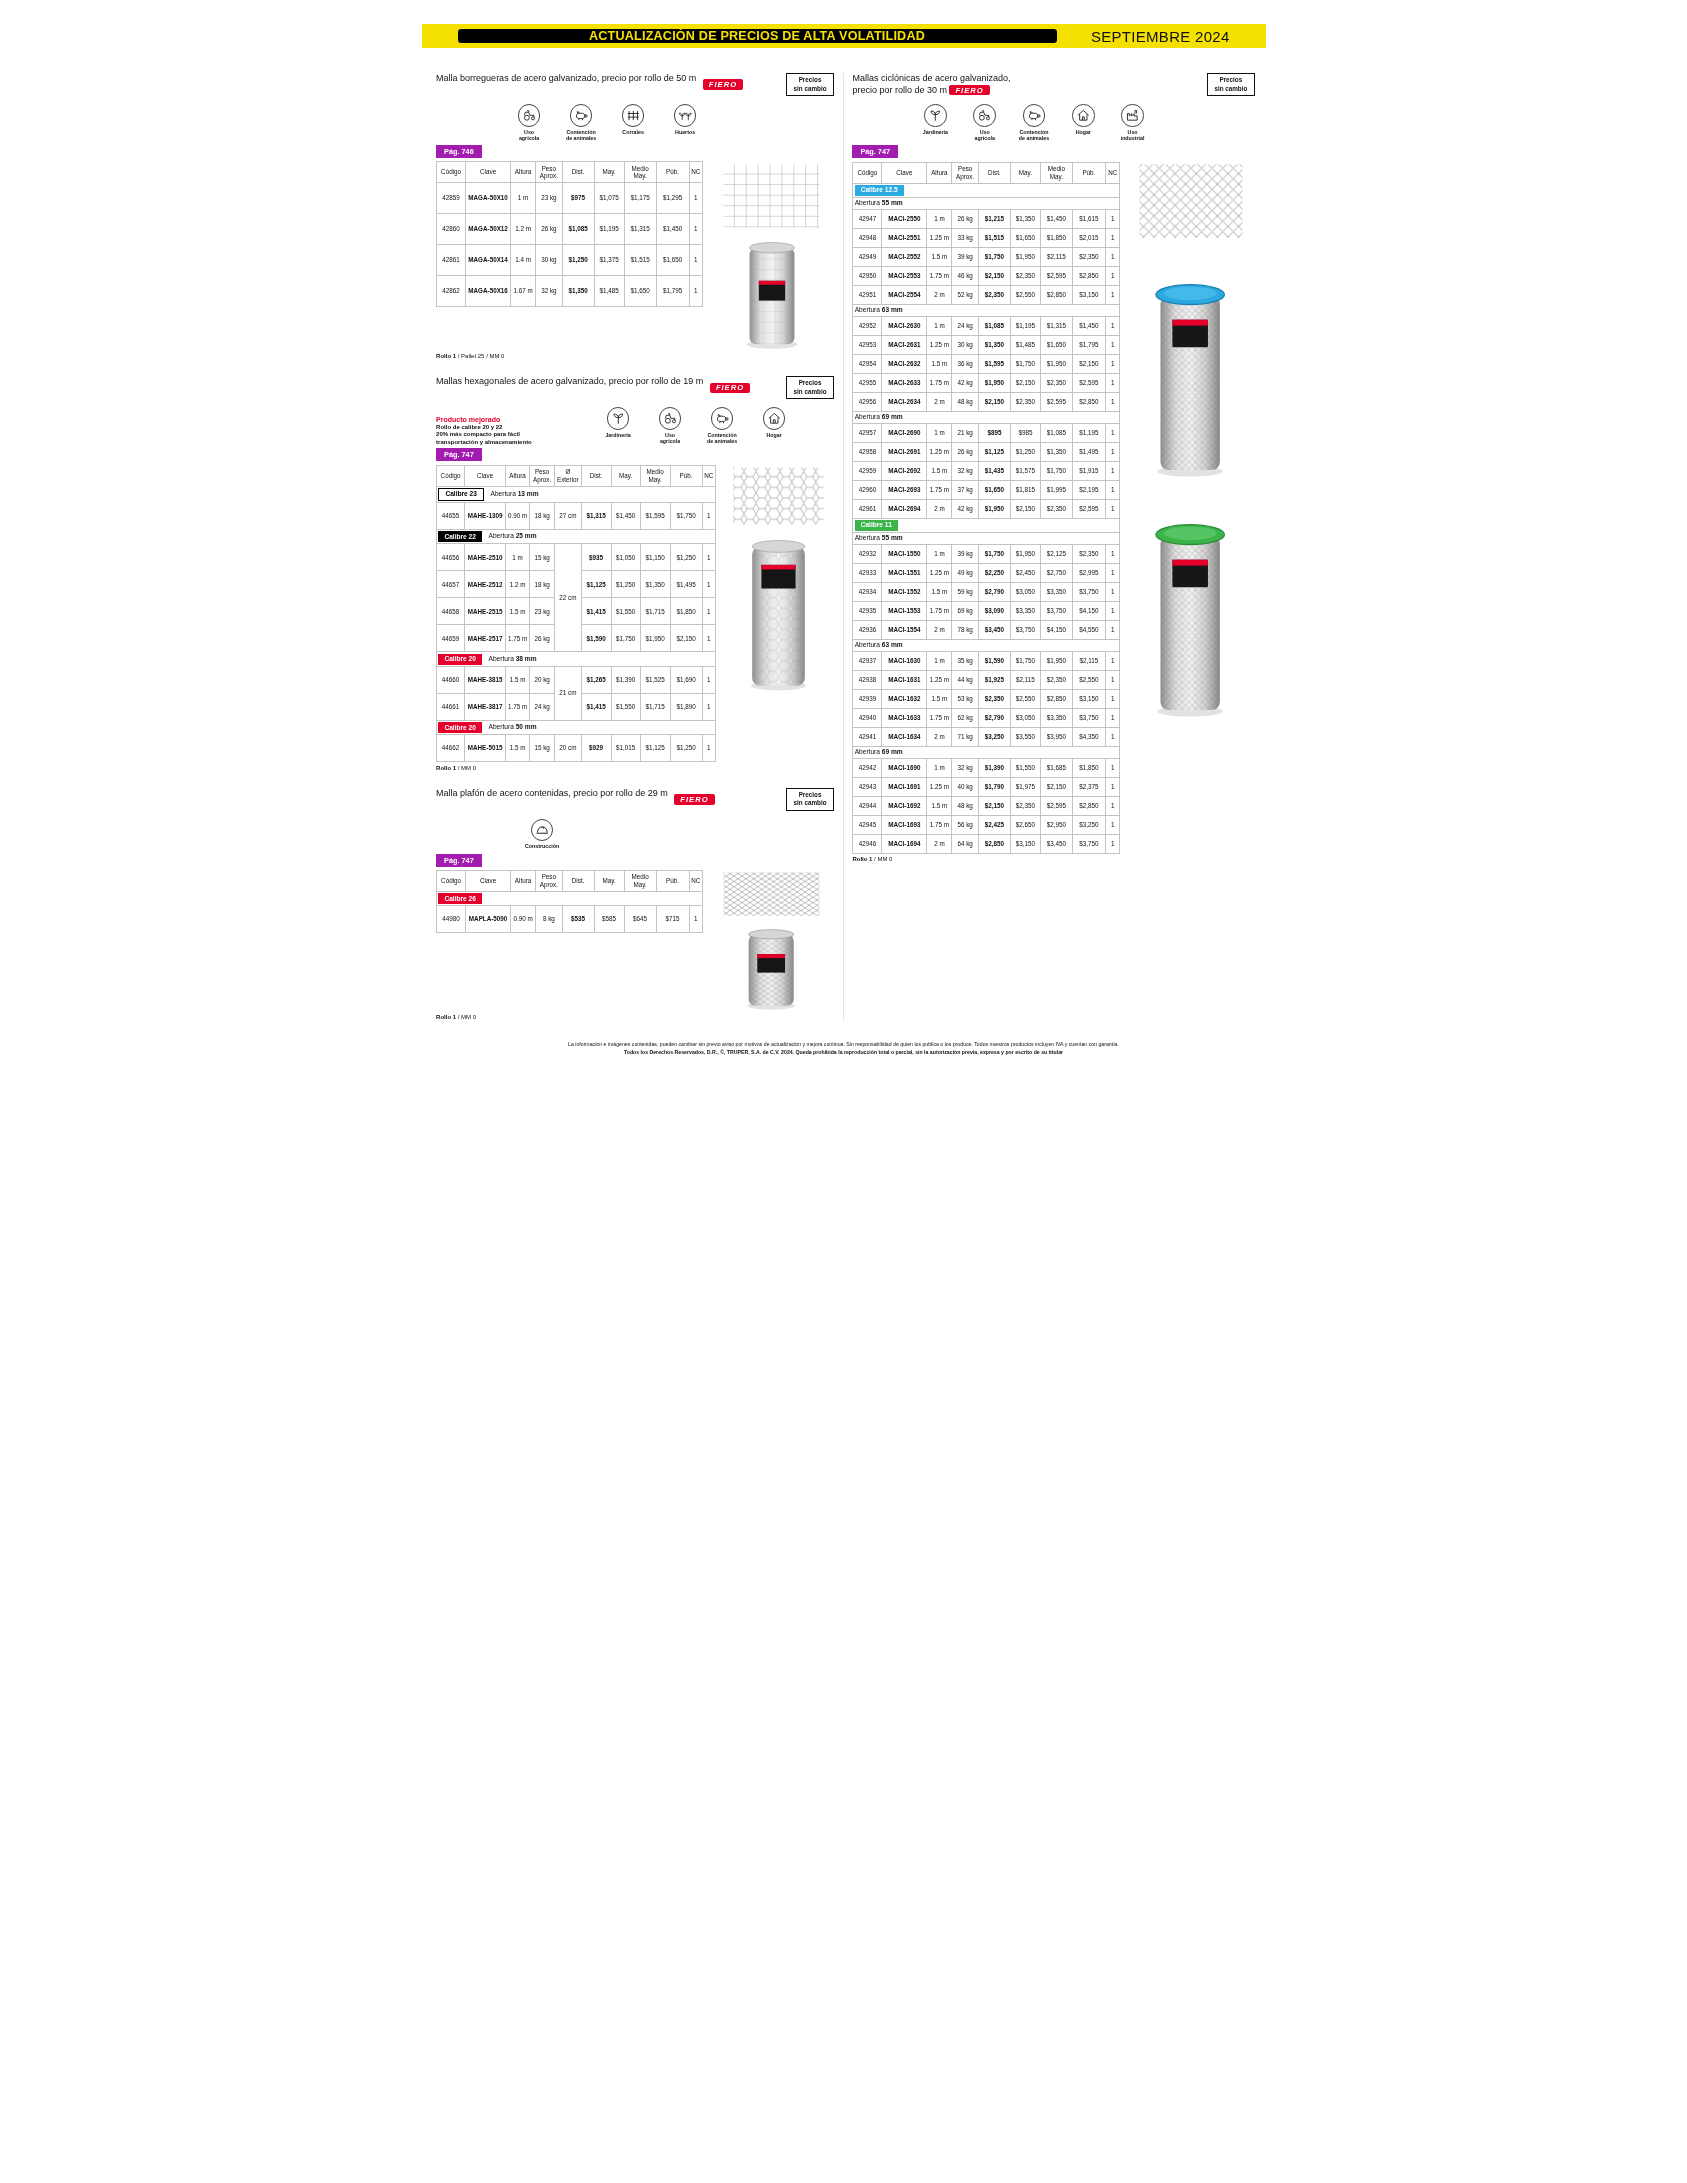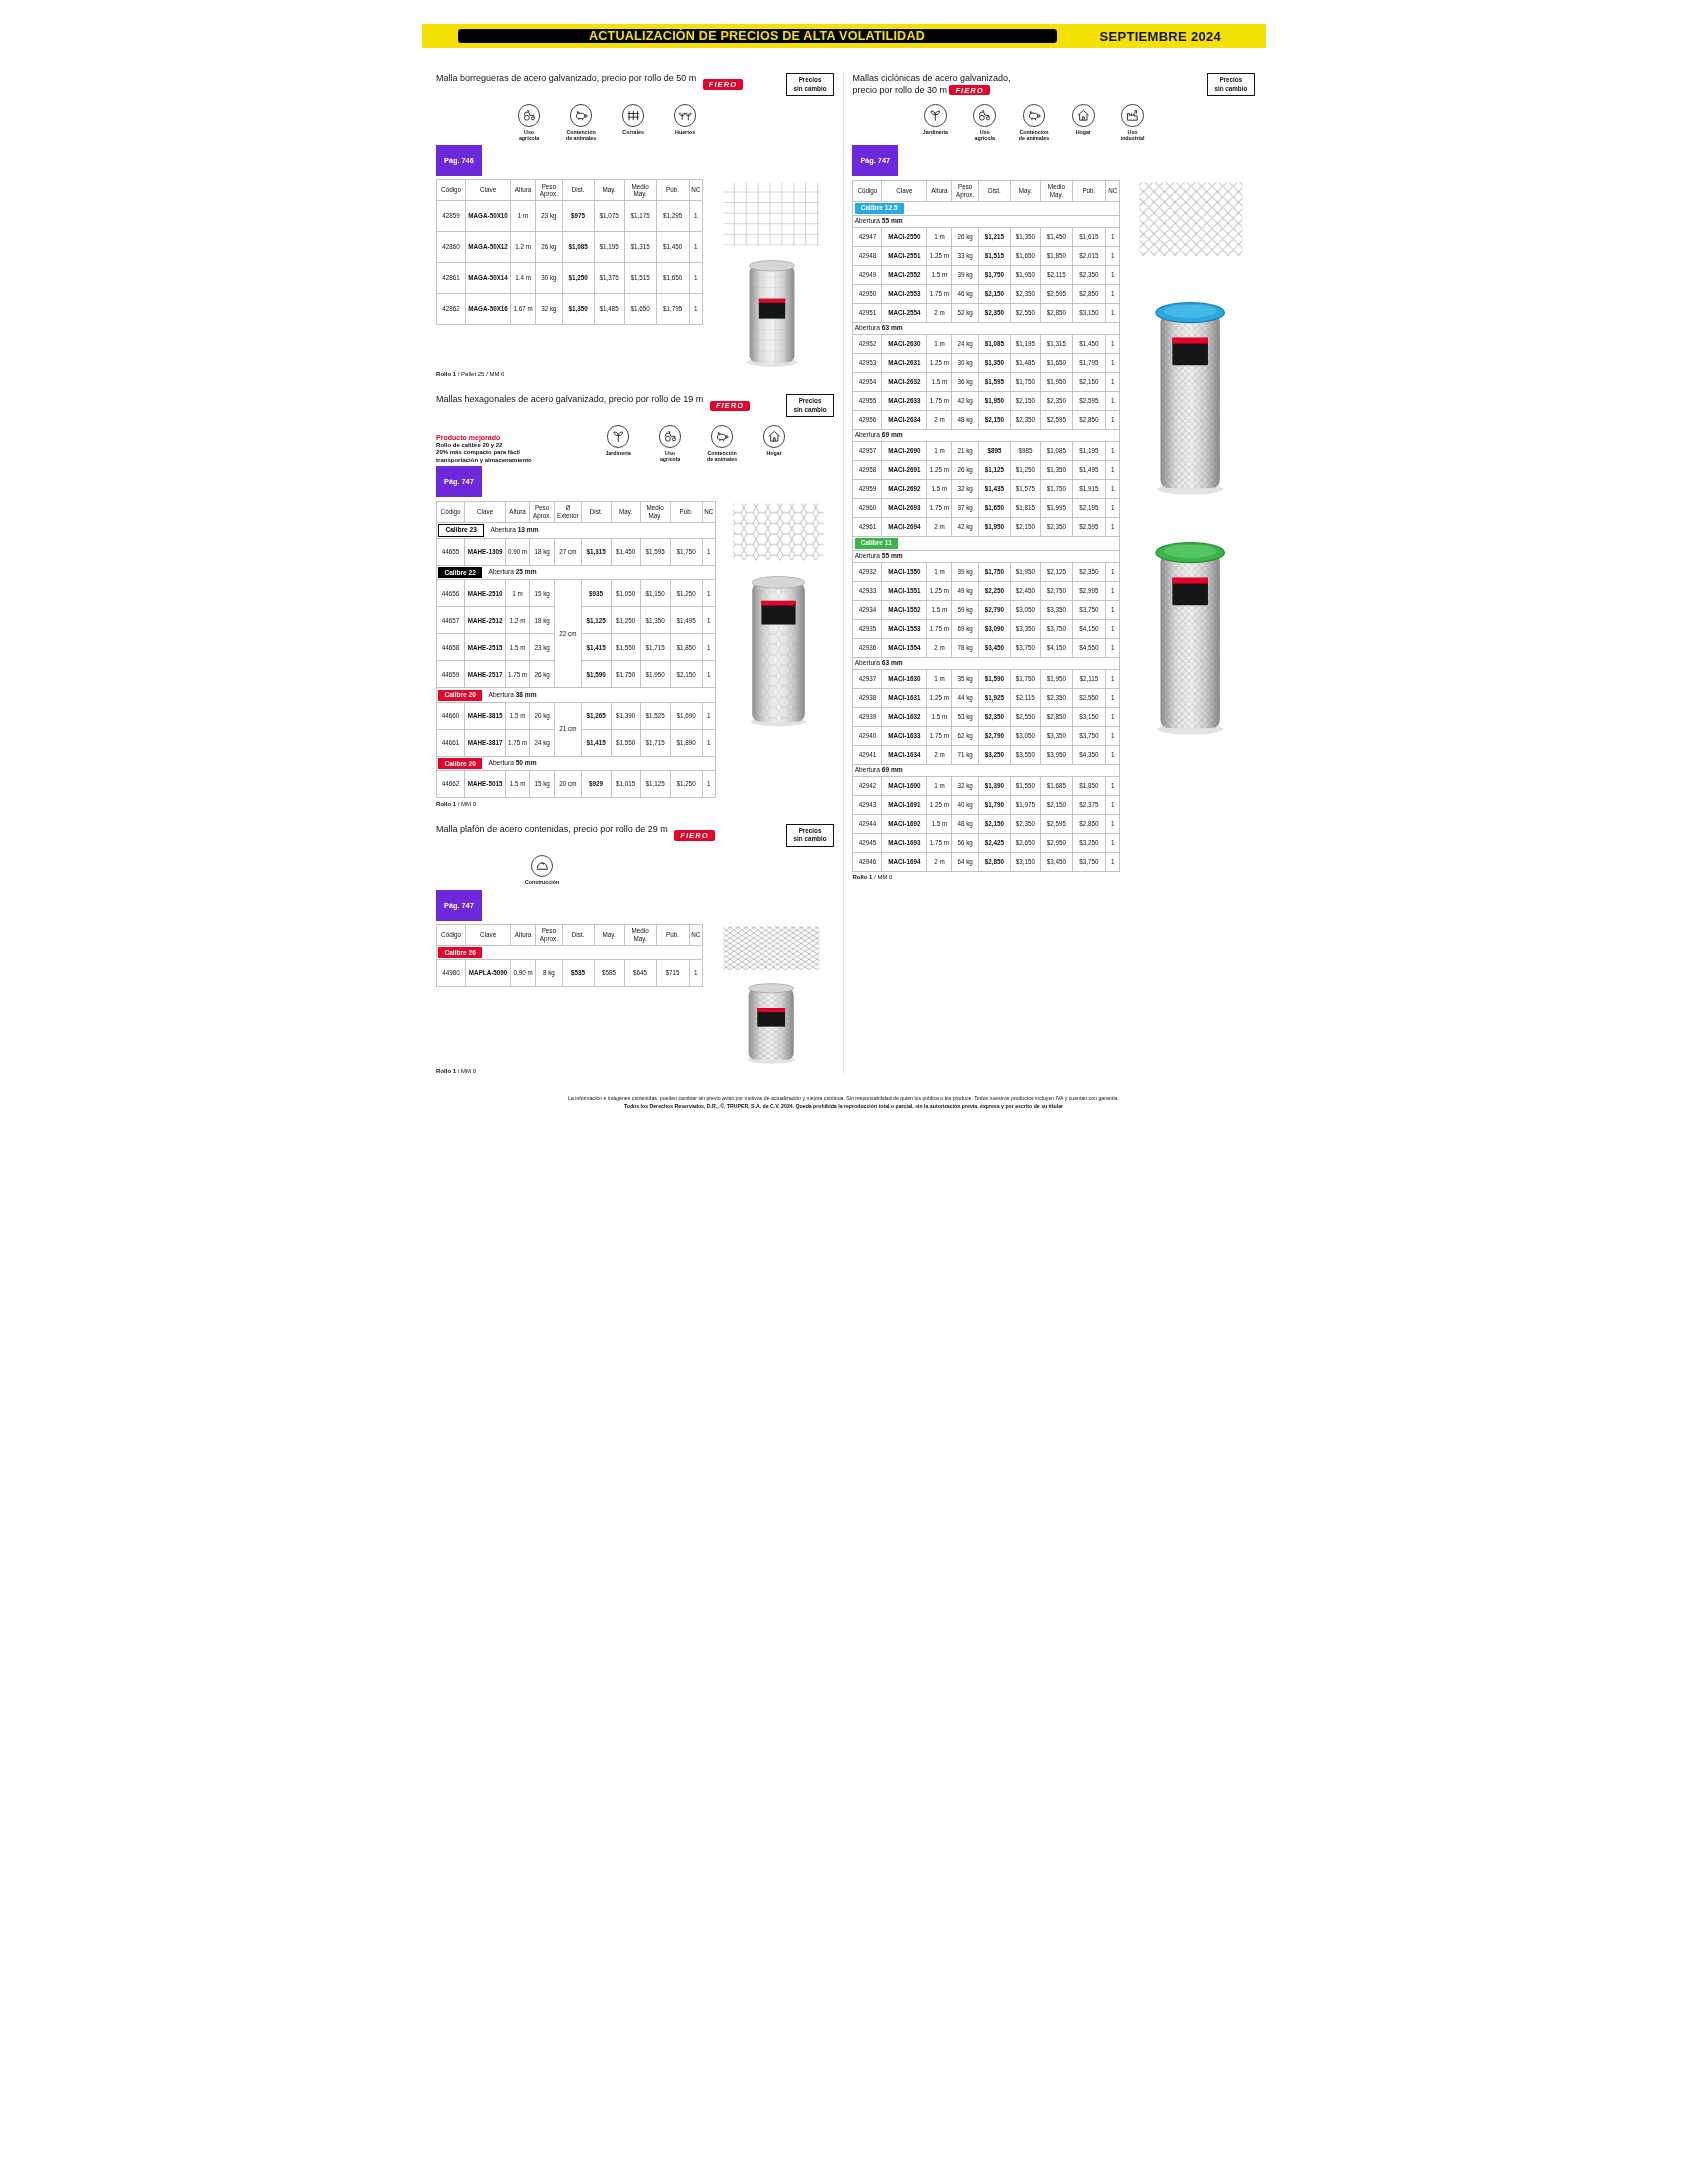--- a/index.html
+++ b/index.html
@@ -8,21 +8,21 @@
        font-family:"Liberation Sans",sans-serif;color:#111;-webkit-font-smoothing:antialiased}
 
   
   .banner{margin-top:24px;background:#F5E003;height:24px;display:flex;align-items:center;
           padding-left:36px;padding-right:20px}
   .banner-bar{width:599px;background:#000;color:#F5E003;display:flex;align-items:center;
               justify-content:center;border-radius:3.3px;margin:2px 0;font-weight:bold;font-size:12.6px;
               letter-spacing:0.2px}
   .banner-divider{width:4px;background:#000;margin-left:14.6px}
   .banner-date{flex:1;display:flex;align-items:center;justify-content:center;
-               font-weight:bold;font-size:13px;letter-spacing:0.3px}
+               font-weight:normal;font-size:15px;letter-spacing:0.3px}
 
   
   .content{display:flex;gap:9.3px;padding:25px 10.6px 0 14.6px}
   .col-left{flex:0 0 398px}
   .col-right{flex:1;border-left:0.7px solid #e4e4e4;padding-left:8px}
   section{margin-bottom:17px}
 
   .sec-head{display:flex;align-items:flex-start;gap:6.6px}
   .sec-title{font-size:9px;line-height:1.3}
   .sec-title b{font-weight:normal}
@@ -34,22 +34,22 @@
 
   .icons-row{display:flex;gap:12px;margin:8px 0 2.6px 73px}
   .icons-row.cic{margin-left:63px;gap:9.3px}
   .icons-row.single{margin-left:86px}
   .icon-item{display:flex;flex-direction:column;align-items:center;width:40px}
   .icon-circle{width:22.5px;height:22.5px;border:1px solid #444;border-radius:50%;
                display:flex;align-items:center;justify-content:center;background:#fff}
   .icon-label{font-size:5.3px;font-weight:bold;text-align:center;white-space:pre-line;
               line-height:1.2;margin-top:2px}
 
-  .pag-tag{display:inline-block;background:#6d28d9;color:#fff;font-weight:bold;font-size:7.3px;
-           padding:11px 8px;margin:1.3px 0 3.3px}
+  .pag-tag{display:inline-block;background:#a21caf;color:#fff;font-weight:bold;font-size:7.3px;
+           padding:2px 8px;margin:1.3px 0 3.3px}
 
   .hex-pre{display:flex;justify-content:space-between;align-items:flex-end}
   .note{max-width:122px;margin-top:4px}
   .note-title{color:#E4002B;font-size:7px;font-weight:bold}
   .note-body{font-size:6px;font-weight:bold;white-space:pre-line;line-height:1.3;margin-top:0.7px}
 
   .table-area{display:flex;gap:6.6px;align-items:flex-start}
   .img-stack{display:flex;flex-direction:column;align-items:center;gap:8px;flex:1;padding-top:1.3px}
   .img-stack .gap-lg{margin-top:30px}
 

